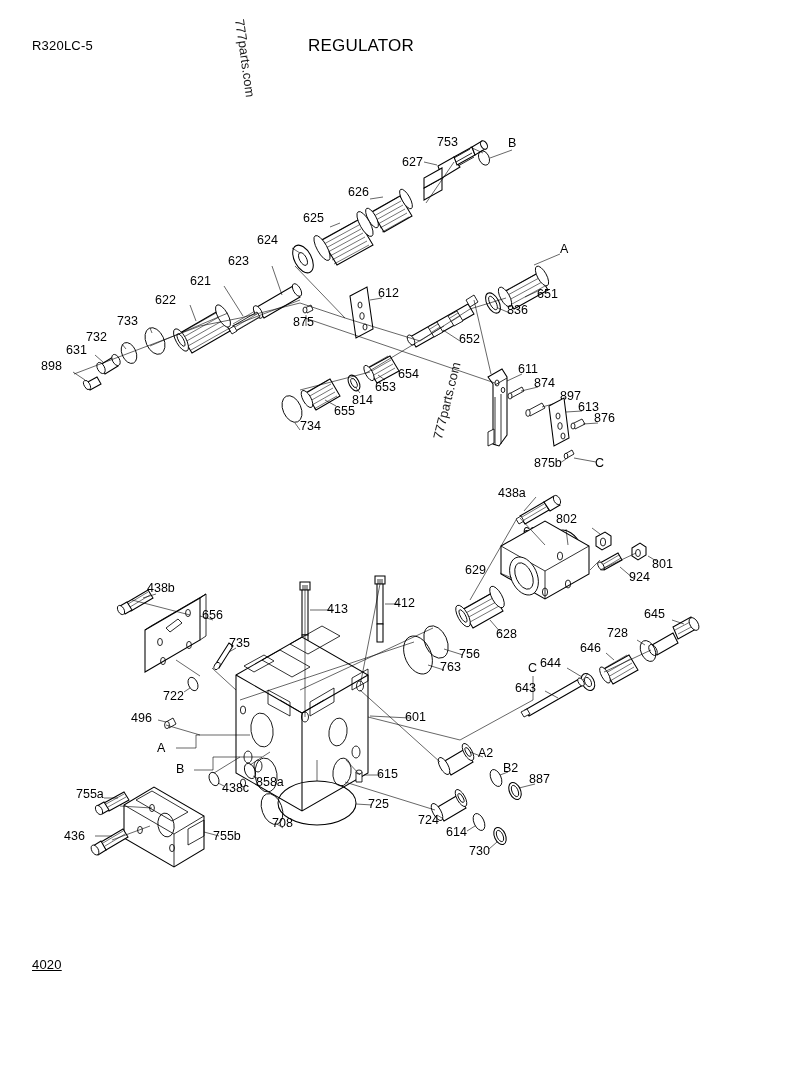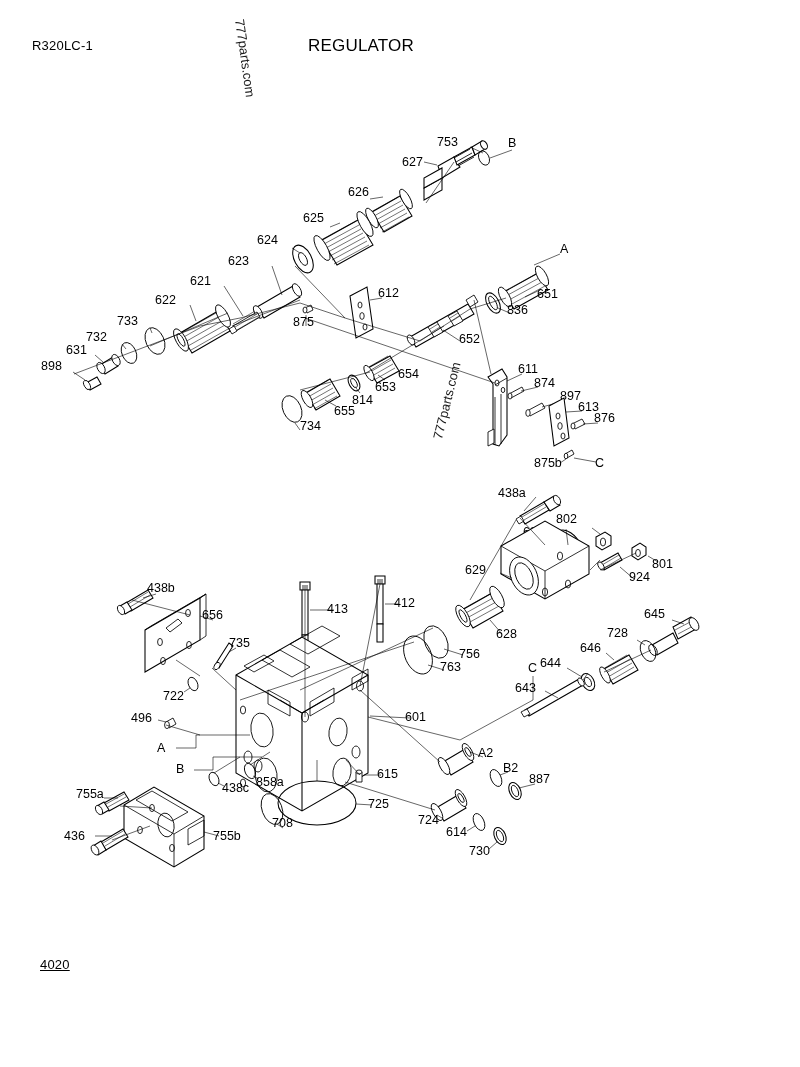--- a/index.html
+++ b/index.html
@@ -2,41 +2,41 @@
 <html><head>
 <meta charset="utf-8">
 <style>
   html,body{margin:0;padding:0;background:#fff;}
   body{width:800px;height:1067px;position:relative;
        font-family:"Liberation Sans","DejaVu Sans",sans-serif;color:#000;}
   #sheet{position:absolute;inset:0;width:800px;height:1067px;overflow:hidden;background:#fff;}
   .hdr{position:absolute;font-size:13px;letter-spacing:.2px;white-space:nowrap;}
   #model{left:32px;top:38px;}
   #title{left:308px;top:36px;font-size:17px;}
-  #pageno{left:40px;top:957px;font-size:13px;text-decoration:underline;}
+  #pageno{left:32px;top:957px;font-size:13px;text-decoration:underline;}
   .wm{position:absolute;font-size:13px;color:#1a1a1a;white-space:nowrap;
       font-family:"Liberation Sans","DejaVu Sans",sans-serif;}
   #wm1{left:247px;top:18px;transform:rotate(82deg);transform-origin:0 0;}
   #wm2{left:430px;top:437px;transform:rotate(-76deg);transform-origin:0 0;}
   svg.art{position:absolute;left:0;top:0;width:800px;height:1067px;}
   svg.art text{font-family:"Liberation Sans","DejaVu Sans",sans-serif;font-size:12.5px;fill:#000;}
   .ln{fill:none;stroke:#000;stroke-width:.8;}
   .ln2{fill:none;stroke:#000;stroke-width:1.05;}
   .thin{fill:none;stroke:#000;stroke-width:.6;}
   .wh{fill:#fff;stroke:#000;stroke-width:.85;}
   .wh2{fill:#fff;stroke:#000;stroke-width:1.05;}
   .none{fill:none;stroke:#000;stroke-width:.85;}
   .hat{fill:#fff;stroke:#000;stroke-width:.55;}
 </style>
 </head>
 <body>
 
 <div id="sheet">
 
-  <div class="hdr" id="model">R320LC-1</div>
+  <div class="hdr" id="model">R320LC-5</div>
   <div class="hdr" id="title">REGULATOR</div>
   <div class="hdr" id="pageno">4020</div>
 
   <div class="wm" id="wm1">777parts.com</div>
   <div class="wm" id="wm2">777parts.com</div>
 
   <svg class="art" viewBox="0 0 800 1067">
 
     <defs>
       <g id="coil6">

